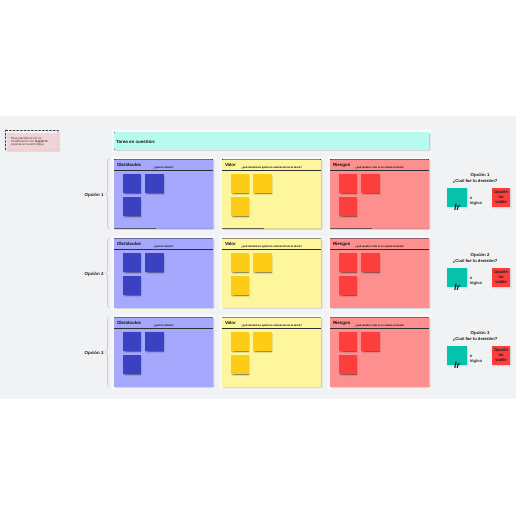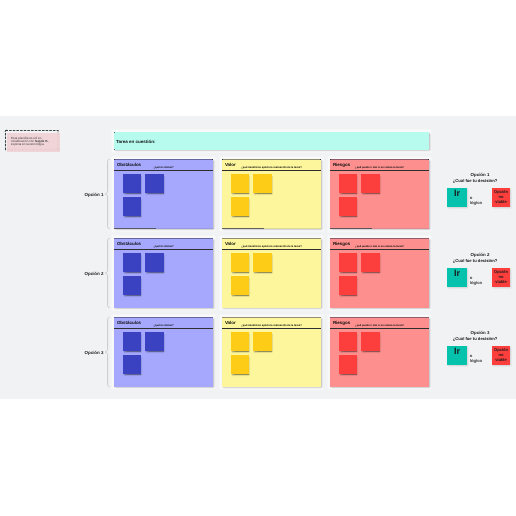--- a/index.html
+++ b/index.html
@@ -104,22 +104,22 @@
   }
   .dec-q {
     position:absolute; left:0; right:0; text-align:center; height:6px;
     font-size:4.15px; font-weight:700; color:#141414;
   }
   .dec-go {
     position:absolute; left:7px; width:20px; height:19px; background:#04c2ab;
     box-shadow:0.9px 1.1px 1.8px rgba(0,0,0,0.14);
   }
   .dec-go {
-    text-align:center; padding-top:0; box-sizing:border-box;
-    font-size:9px; line-height:10px; font-weight:700; color:#1b1b1b;
+    text-align:center; padding-top:14px; box-sizing:border-box;
+    font-size:9px; line-height:10px; font-weight:700; color:#1b1b1b;font-style:italic;
   }
   .dec-or {
     position:absolute; left:29.8px; width:20px; text-align:left;
     font-size:4.2px; line-height:4.9px; font-weight:700; color:#3a3a3a;
   }
   .dec-no {
     position:absolute; left:52px; width:18px; height:18.6px; background:#fc3e3c;
     box-shadow:0.9px 1.1px 1.8px rgba(0,0,0,0.14);
   }
   .dec-no {

